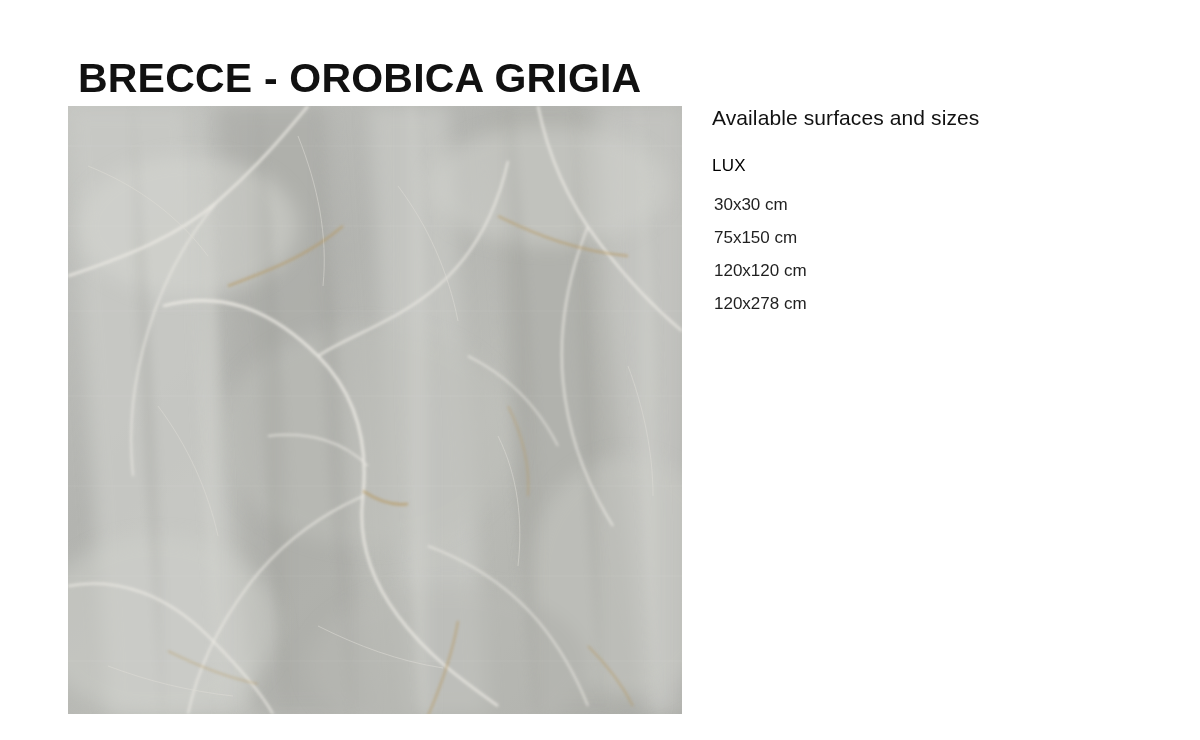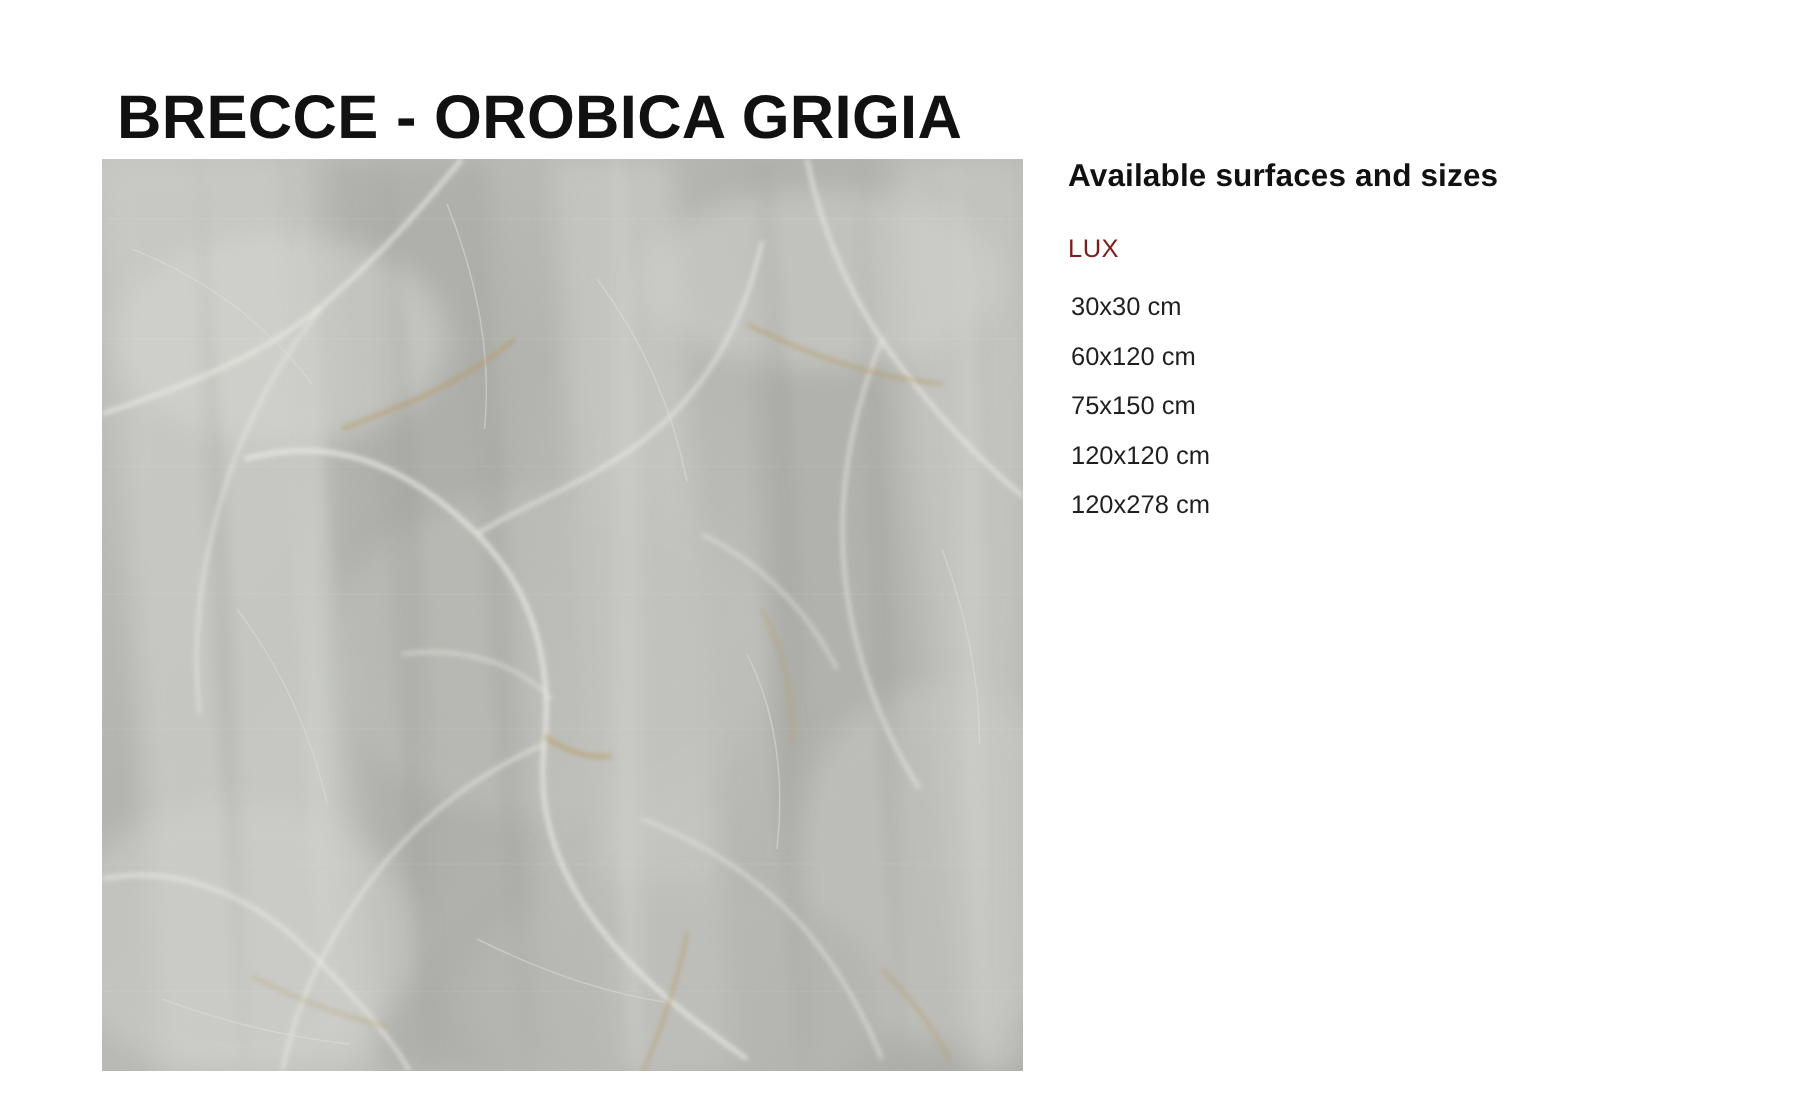--- a/index.html
+++ b/index.html
@@ -45,28 +45,28 @@
     height: 608px;
   }
   .info-panel {
     position: absolute;
     left: 712px;
     top: 106px;
     width: 420px;
   }
   .info-heading {
     font-size: 21px;
-    font-weight: bold;
+    font-weight: normal;
     color: #111111;
     margin: 0 0 26px 0;
     letter-spacing: 0.1px;
   }
   .surface-name {
     font-size: 17px;
-    color: #7f1d1d;
+    color: #000000;
     margin: 0 0 12px 0;
     letter-spacing: 0.3px;
   }
   .size-list {
     list-style: none;
     margin: 2px;
     padding: 0;
   }
   .size-list li {
     font-size: 17px;
@@ -185,20 +185,19 @@
         <path d="M0,40 H614 M0,120 H614 M0,205 H614 M0,290 H614 M0,380 H614 M0,470 H614 M0,555 H614" stroke="#ffffff" stroke-width="1" opacity="0.25"></path>
       </g>
     </svg>
   </div>
 
   <div class="info-panel">
     <h2 class="info-heading">Available surfaces and sizes</h2>
     <p class="surface-name">LUX</p>
     <ul class="size-list">
       <li>30x30 cm</li>
-      <li>60x120 cm</li>
       <li>75x150 cm</li>
       <li>120x120 cm</li>
       <li>120x278 cm</li>
     </ul>
   </div>
 
 </div>
 
 </body></html>

